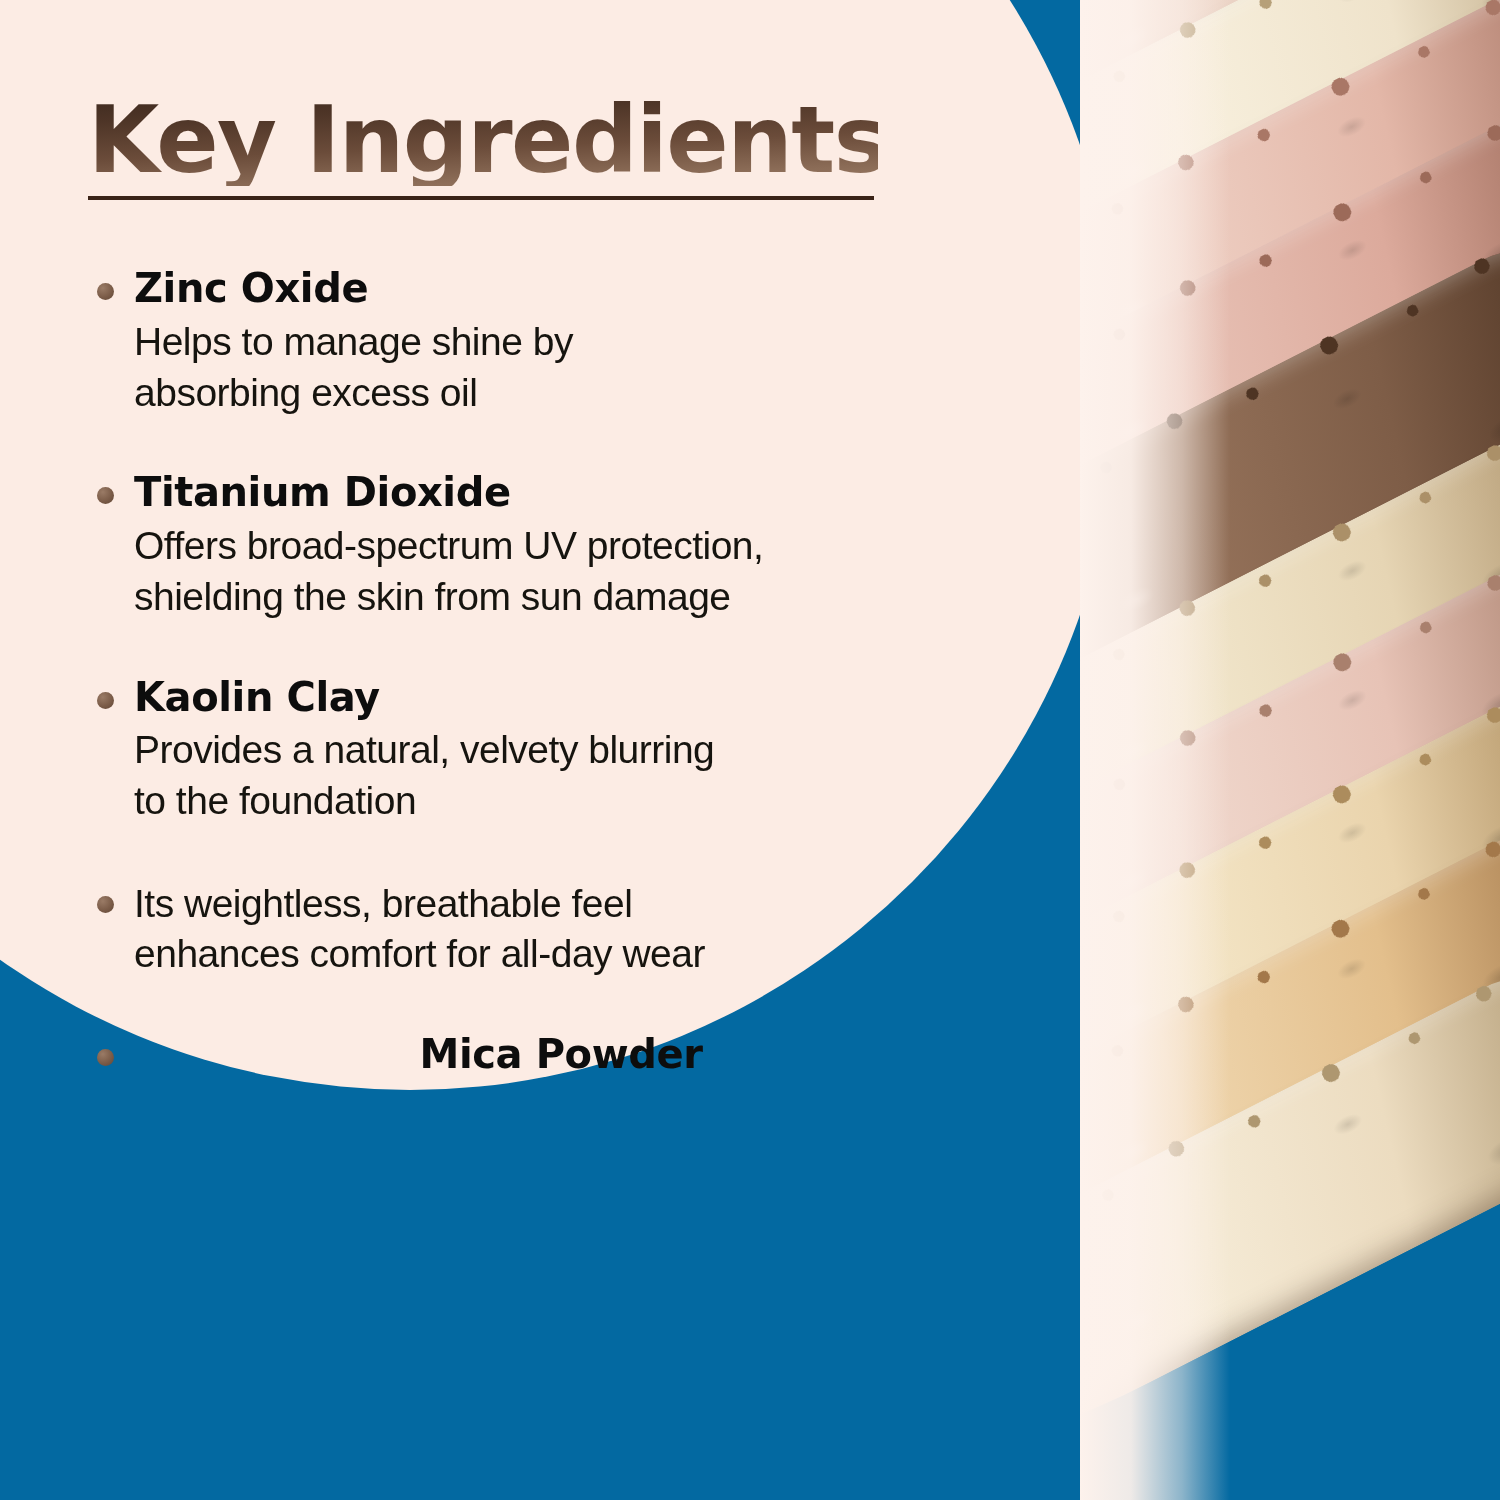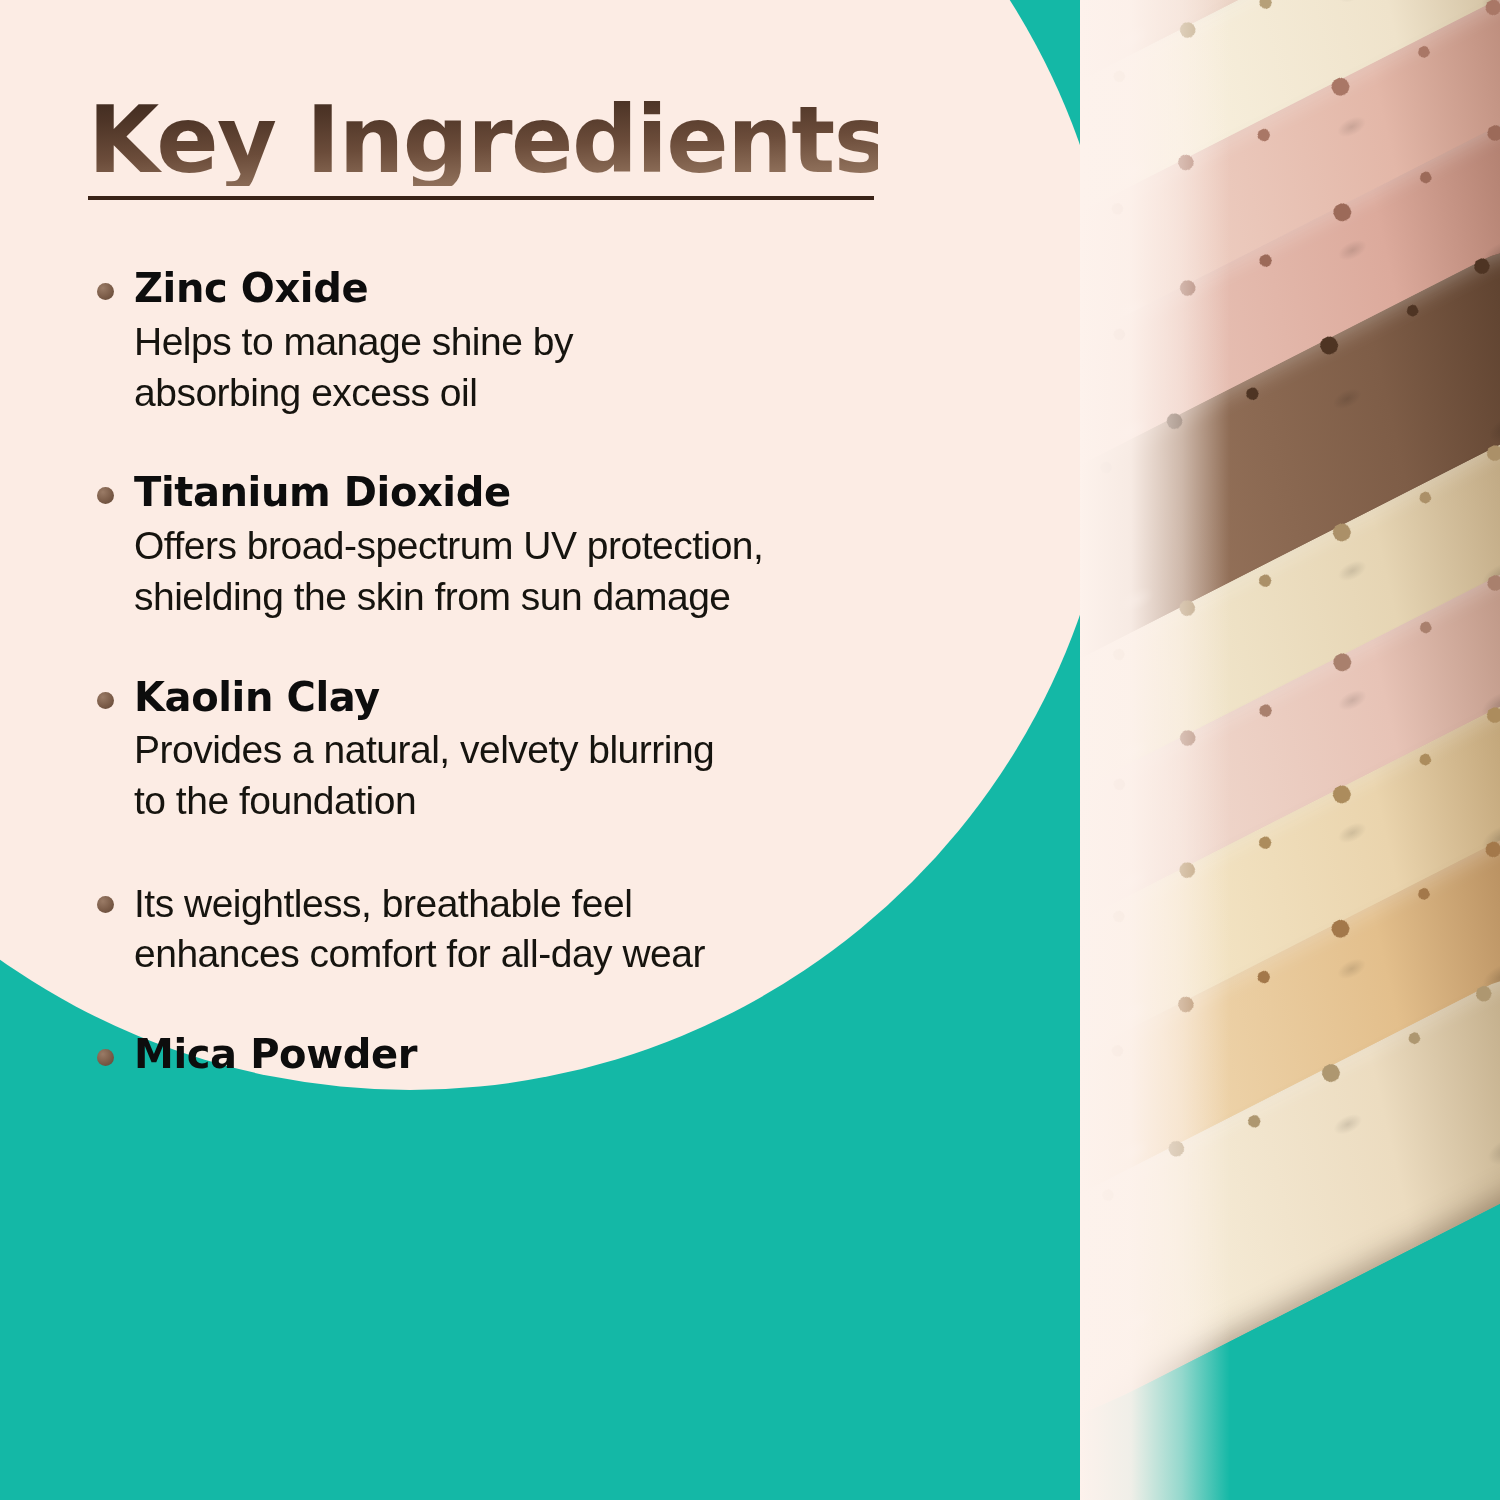--- a/index.html
+++ b/index.html
@@ -9,21 +9,21 @@
     width:1500px; height:1500px;
     overflow:hidden;
     background:#fdf2ec;
     font-family:"Liberation Sans", sans-serif;
   }
 
   
   #canvas {
     position:relative;
     width:1500px; height:1500px;
-    background:#14b8a6;
+    background:#0369a1;
     overflow:hidden;
   }
 
   
   #bg-circle {
     position:absolute;
     left:-300px; top:-330px;
     width:1420px; height:1420px;
     border-radius:50%;
     background:#fcece4;
@@ -72,21 +72,21 @@
     margin-top:66px;
     list-style:none;
     width:900px;
   }
 
   .ingredient-item {
     position:relative;
     padding-left:46px;
     margin-bottom:52px;
   }
-  .ingredient-item:last-child { margin-bottom:0; }
+  .ingredient-item:last-child { margin-bottom:0;text-align:center; }
 
   .bullet-dot {
     position:absolute;
     left:9px;
     top:17px;
     width:17px; height:17px;
     border-radius:50%;
     background:radial-gradient(circle at 34% 30%, #9a7b66 0%, #7b5c48 55%, #5f4534 100%);
   }
 

